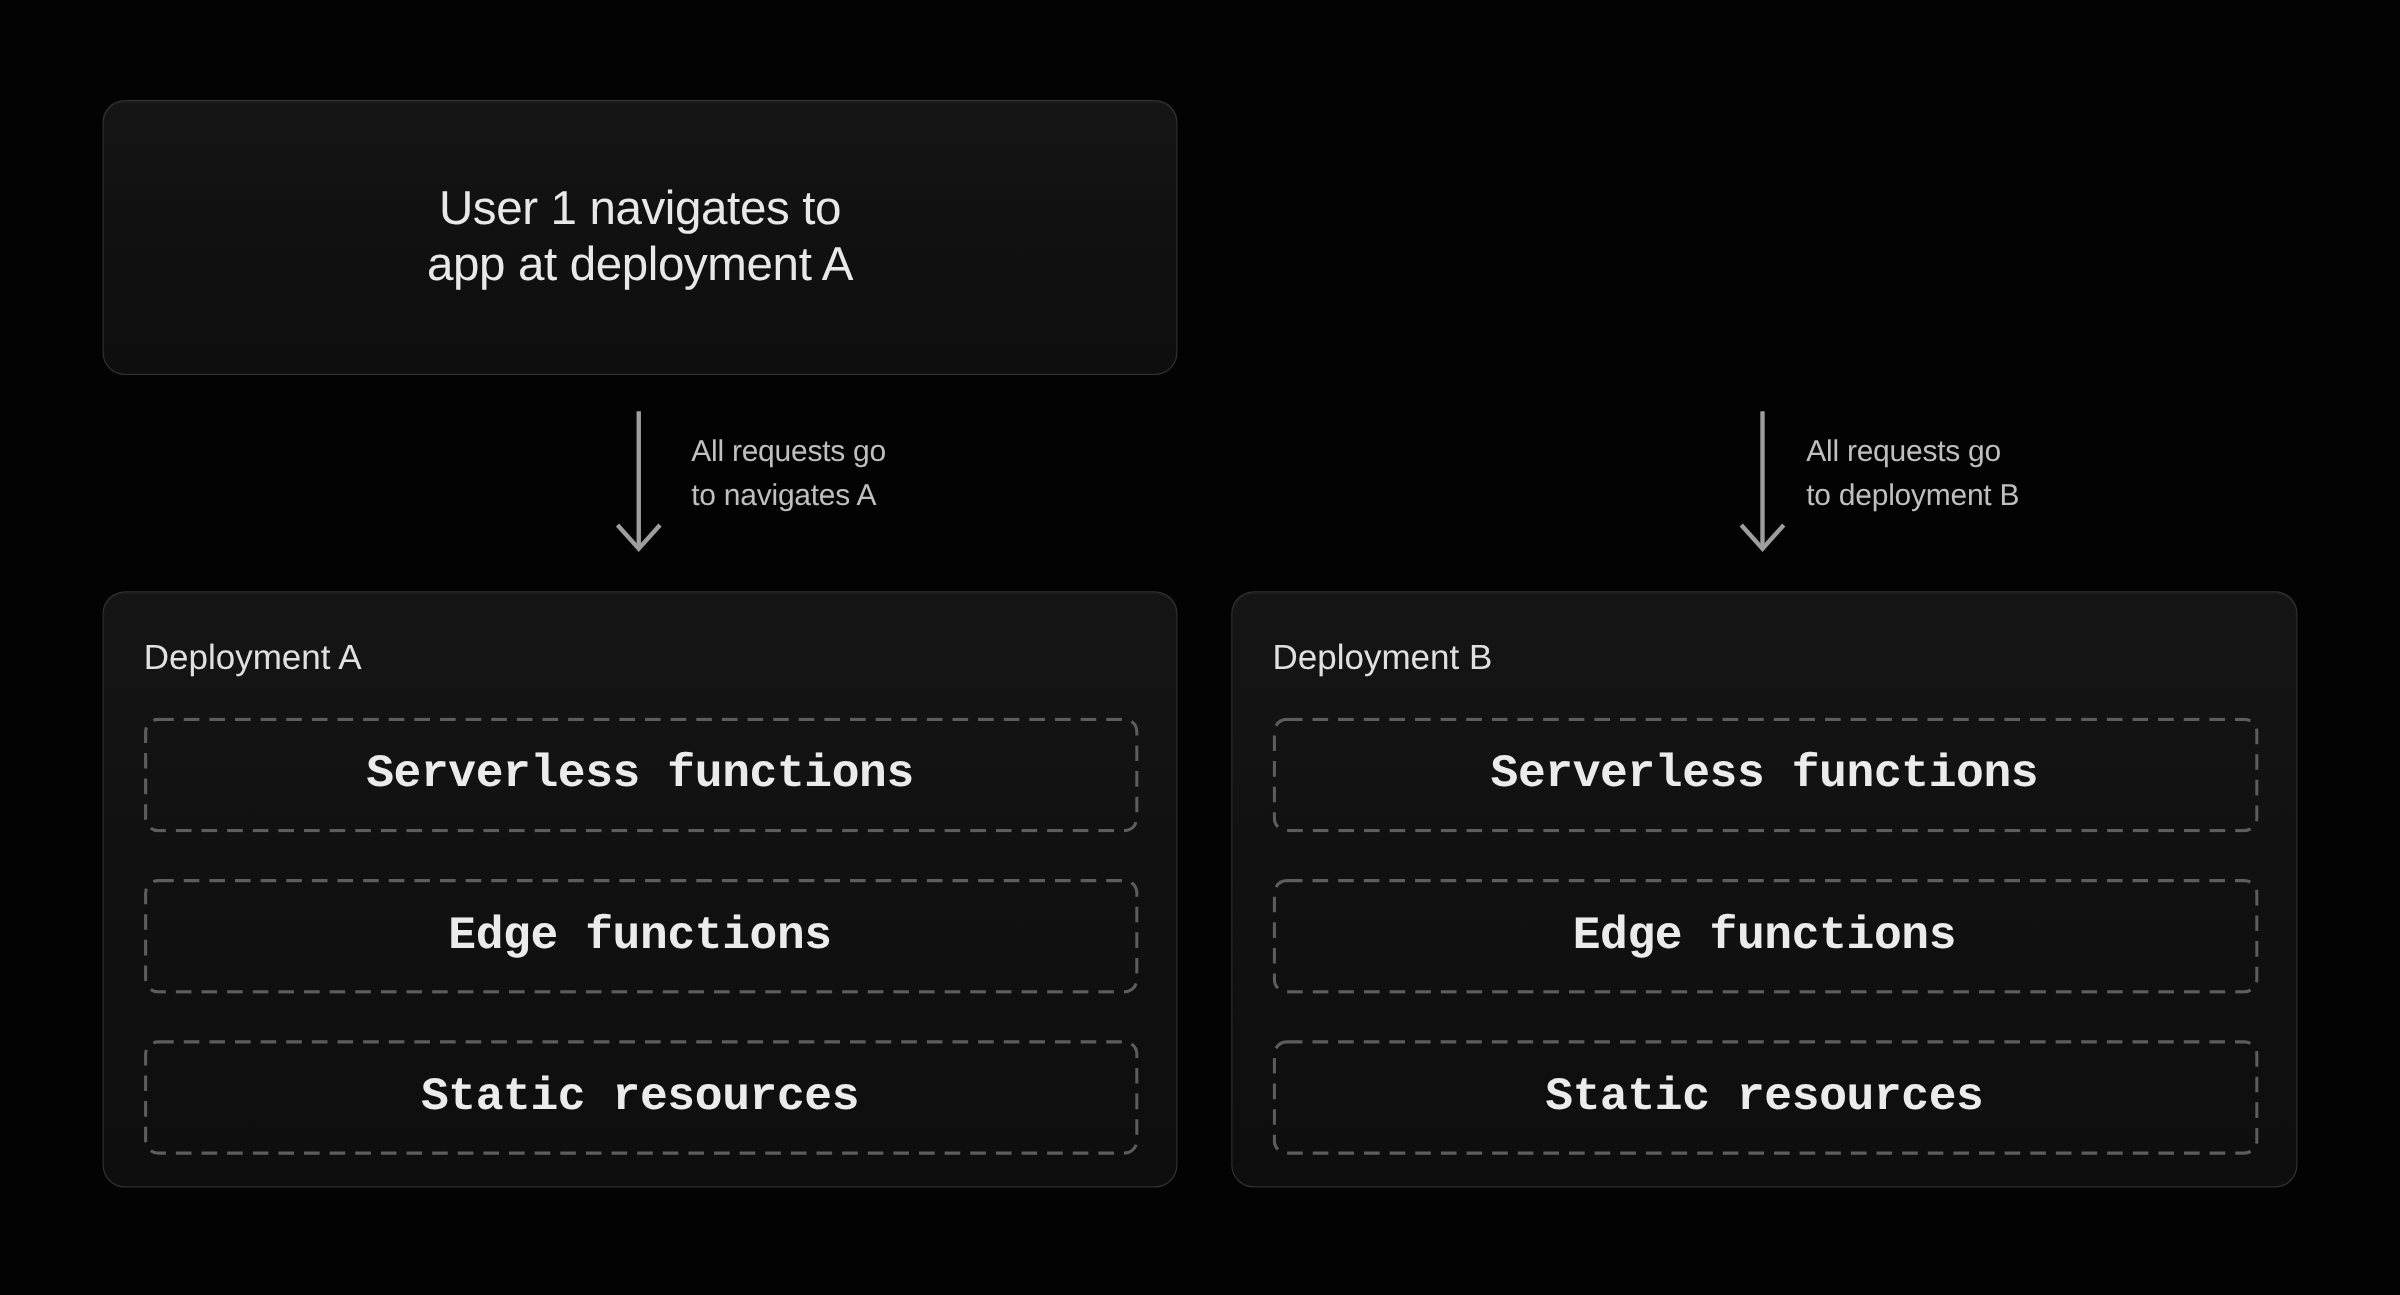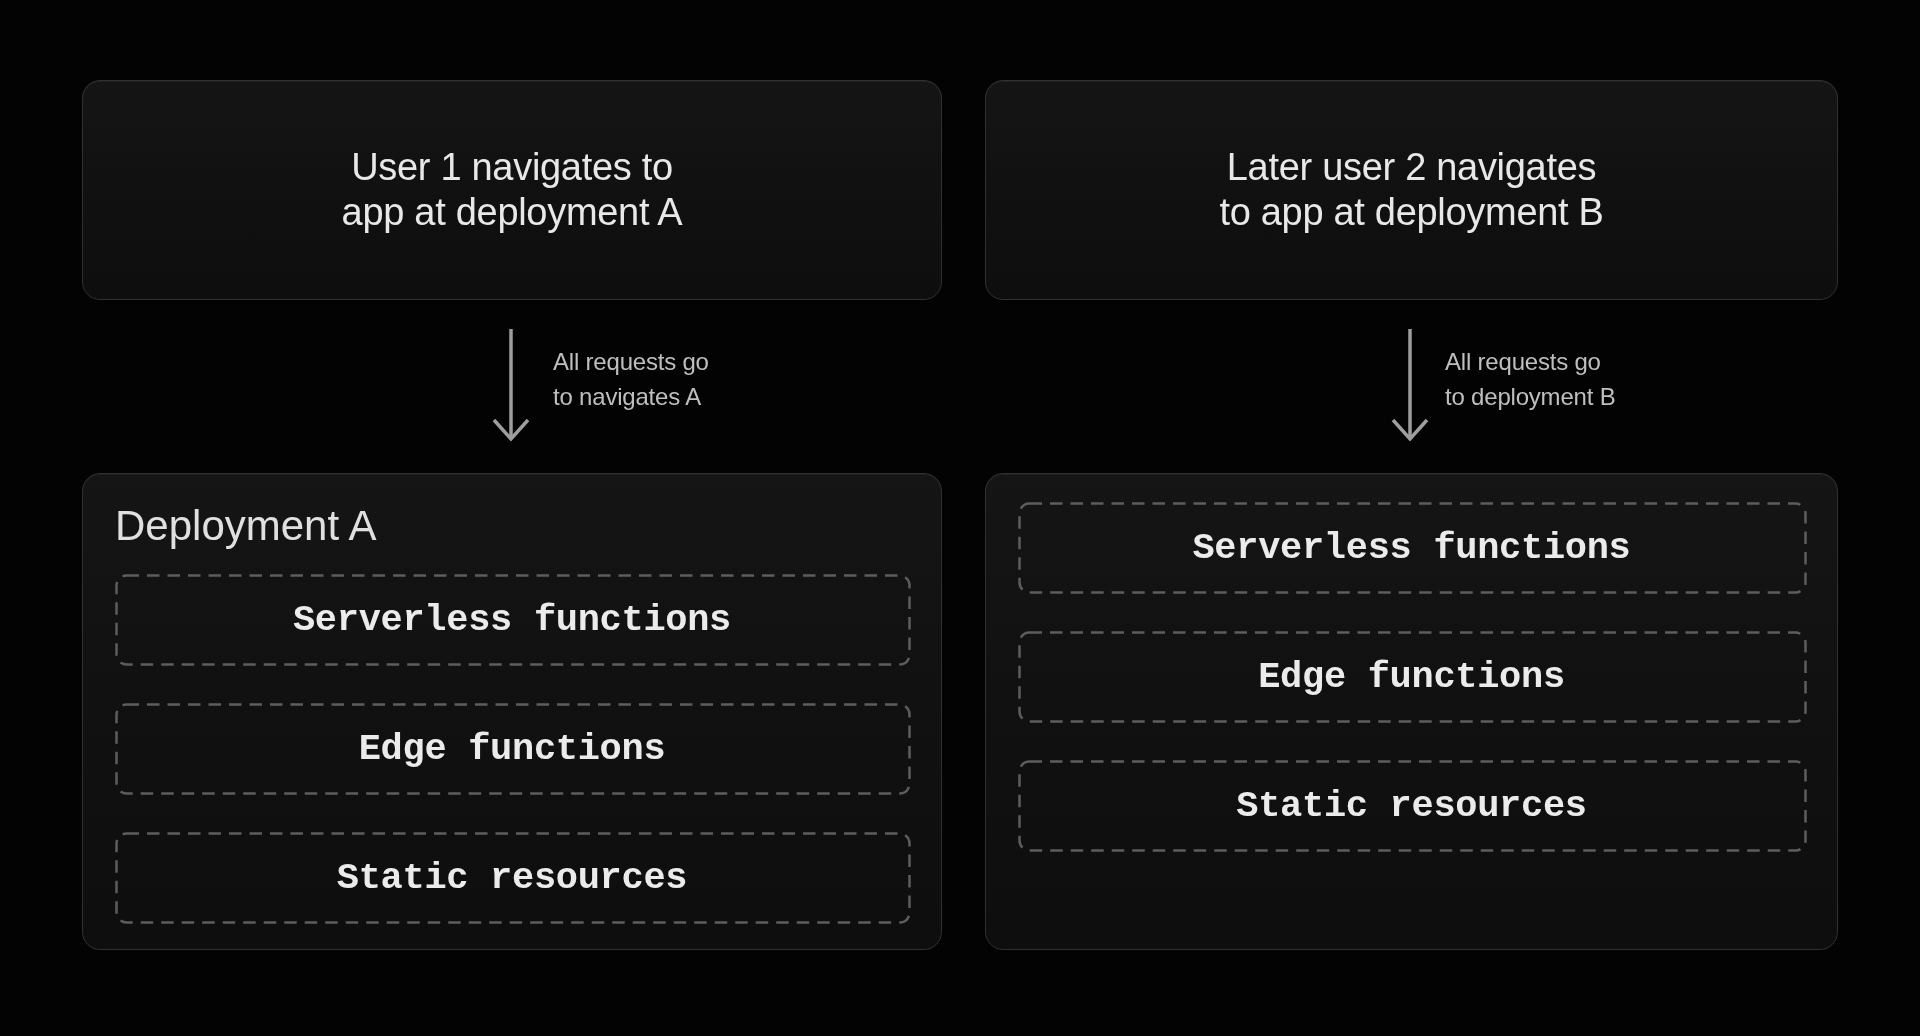--- a/index.html
+++ b/index.html
@@ -55,21 +55,21 @@
     letter-spacing: -0.2px;
     color: #bfbfbf;
   }
   .arrow-label span { display: block; }
 
   .deployment-card {
     padding: 0 32px;
   }
   .dep-label {
     margin-top: 32px;
-    font-size: 42px;
+    font-size: 28px;
     line-height: 40px;
     color: #e0e0e0;
   }
   .layers {
     margin-top: 28px;
     display: flex;
     flex-direction: column;
     gap: 37px;
   }
   .layer {
@@ -138,38 +138,33 @@
       </div>
       <div class="layer">
         <svg class="dash-border" width="796" height="92" viewBox="0 0 796 92">
           <rect x="1.5" y="1.5" width="793" height="89" rx="10"></rect>
         </svg>
         <span class="layer-text">Static resources</span>
       </div>
     </div>
   </section>
 
-  <section class="card user-card" style="left:985px; top:80px; width:853px; height:220px;">
-    <h2 class="card-title">
-      <span>Later user 2 navigates</span>
-      <span>to app at deployment B</span>
-    </h2>
-  </section>
 
   <svg class="arrow-svg" style="left:1388px; top:327px;" width="44" height="124" viewBox="0 0 44 124">
     <line x1="22" y1="2" x2="22" y2="112"></line>
     <polyline points="5,93 22,112 39,93"></polyline>
   </svg>
 
   <div class="arrow-label" style="left:1445px; top:344px;">
     <span>All requests go</span>
     <span>to deployment B</span>
   </div>
 
   <section class="card deployment-card" style="left:985px; top:473px; width:853px; height:477px;">
+    <div class="dep-label">Deployment B</div>
     <div class="layers">
       <div class="layer">
         <svg class="dash-border" width="789" height="92" viewBox="0 0 789 92">
           <rect x="1.5" y="1.5" width="786" height="89" rx="10"></rect>
         </svg>
         <span class="layer-text">Serverless functions</span>
       </div>
       <div class="layer">
         <svg class="dash-border" width="789" height="92" viewBox="0 0 789 92">
           <rect x="1.5" y="1.5" width="786" height="89" rx="10"></rect>

